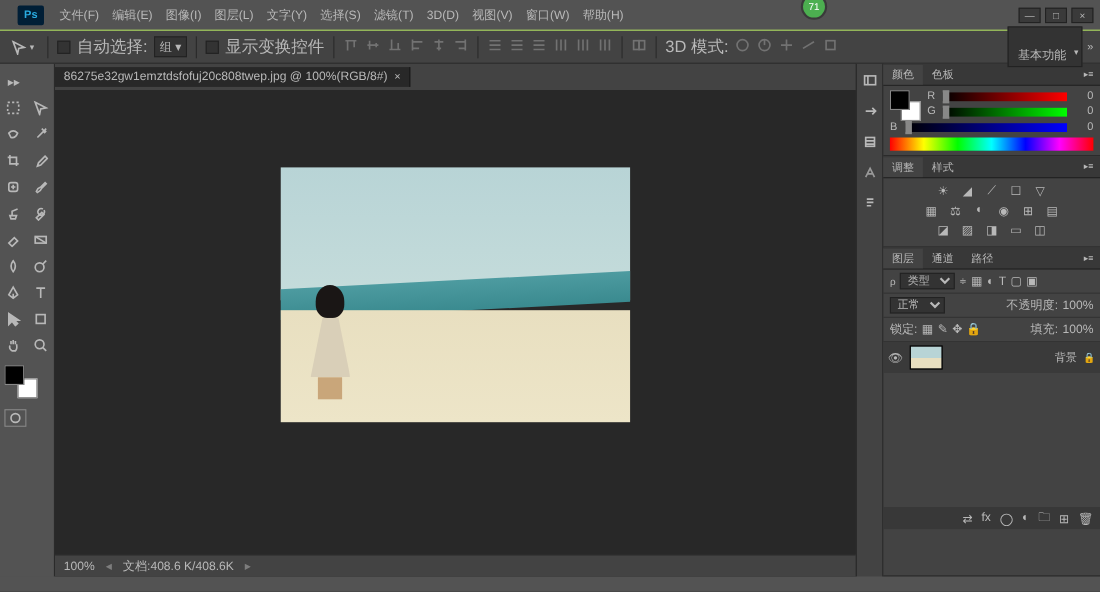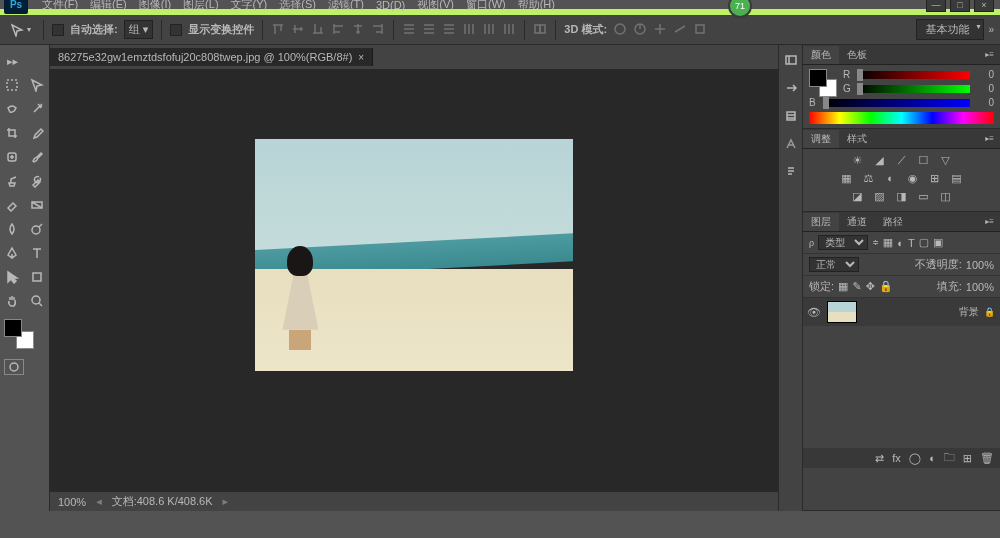--- a/index.html
+++ b/index.html
@@ -1,32 +1,32 @@
 <!DOCTYPE html>
 <html><head>
 <meta charset="utf-8">
 <style>
 * { margin: 0; padding: 0; box-sizing: border-box; font-family: "Microsoft YaHei", Arial, sans-serif; font-size: 11px; color: #b8b8b8; }
 body { width: 1000px; height: 538px; background: #535353; overflow: hidden; position: relative; }
-.menubar { height: 15px; background: #535353; display: flex; align-items: center; padding-left: 4px; border-bottom: 6px solid #bef264; }
+.menubar { height: 28px; background: #535353; display: flex; align-items: center; padding-left: 16px; border-bottom: 1px solid #bef264; }
 .menubar .logo { width: 24px; height: 18px; background: #001e36; border-radius: 2px; color: #29abe2; font-weight: bold; font-size: 10px; display: flex; align-items: center; justify-content: center; margin-right: 8px; }
 .menubar .menu-item { padding: 2px 6px; cursor: pointer; }
 .menubar .win-controls { margin-left: auto; display: flex; gap: 4px; padding-right: 6px; }
 .menubar .win-btn { width: 20px; height: 14px; background: #3a3a3a; border: 1px solid #222; display: flex; align-items: center; justify-content: center; font-size: 9px; cursor: pointer; }
 .badge { position: absolute; top: -6px; left: 728px; width: 24px; height: 24px; border-radius: 50%; background: #4caf50; border: 2px solid #3a3a3a; display: flex; align-items: center; justify-content: center; color: #fff; font-size: 9px; }
 
 .optionsbar { height: 30px; background: #434343; border-bottom: 1px solid #2a2a2a; display: flex; align-items: center; padding: 0 6px; gap: 6px; }
 .opt-sep { width: 1px; height: 20px; background: #2a2a2a; margin: 0 2px; }
-.opt-label { font-size: 11px; font-weight: bold; }
+.opt-label { font-size: 15px; }
 .opt-select { background: #333; border: 1px solid #222; padding: 1px 4px; font-size: 11px; }
 .opt-check { width: 12px; height: 12px; border: 1px solid #222; background: #333; display: inline-block; }
 .opt-disabled { opacity: 0.4; }
 .opt-right { margin-left: auto; display: flex; align-items: center; gap: 4px; }
 .opt-tool-btn { display: flex; align-items: center; gap: 3px; padding: 2px 4px; }
-.opt-dropdown { background: #333; border: 1px solid #222; padding: 2px 14px 2px 8px; position: relative; }
+.opt-dropdown { background: #333; border: 1px solid #222; padding: 18px 14px 2px 8px; position: relative; }
 .opt-dropdown::after { content: "▾"; position: absolute; right: 3px; font-size: 8px; }
 
 .main { display: flex; height: 466px; }
 .toolbox { width: 50px; background: #535353; border-right: 1px solid #2a2a2a; display: flex; flex-direction: column; padding-top: 4px; }
 .tool-row { display: flex; height: 24px; }
 .tool-cell { width: 25px; height: 24px; display: flex; align-items: center; justify-content: center; cursor: pointer; position: relative; }
 .tool-swatch { width: 30px; height: 30px; margin: 6px 4px; position: relative; }
 .tool-fg { position: absolute; width: 18px; height: 18px; background: #000; border: 1px solid #888; top: 0; left: 0; }
 .tool-bg { position: absolute; width: 18px; height: 18px; background: #fff; border: 1px solid #888; bottom: 0; right: 0; }
 .tool-quickmask { width: 20px; height: 16px; border: 1px solid #888; margin: 4px; display: flex; align-items: center; justify-content: center; }

